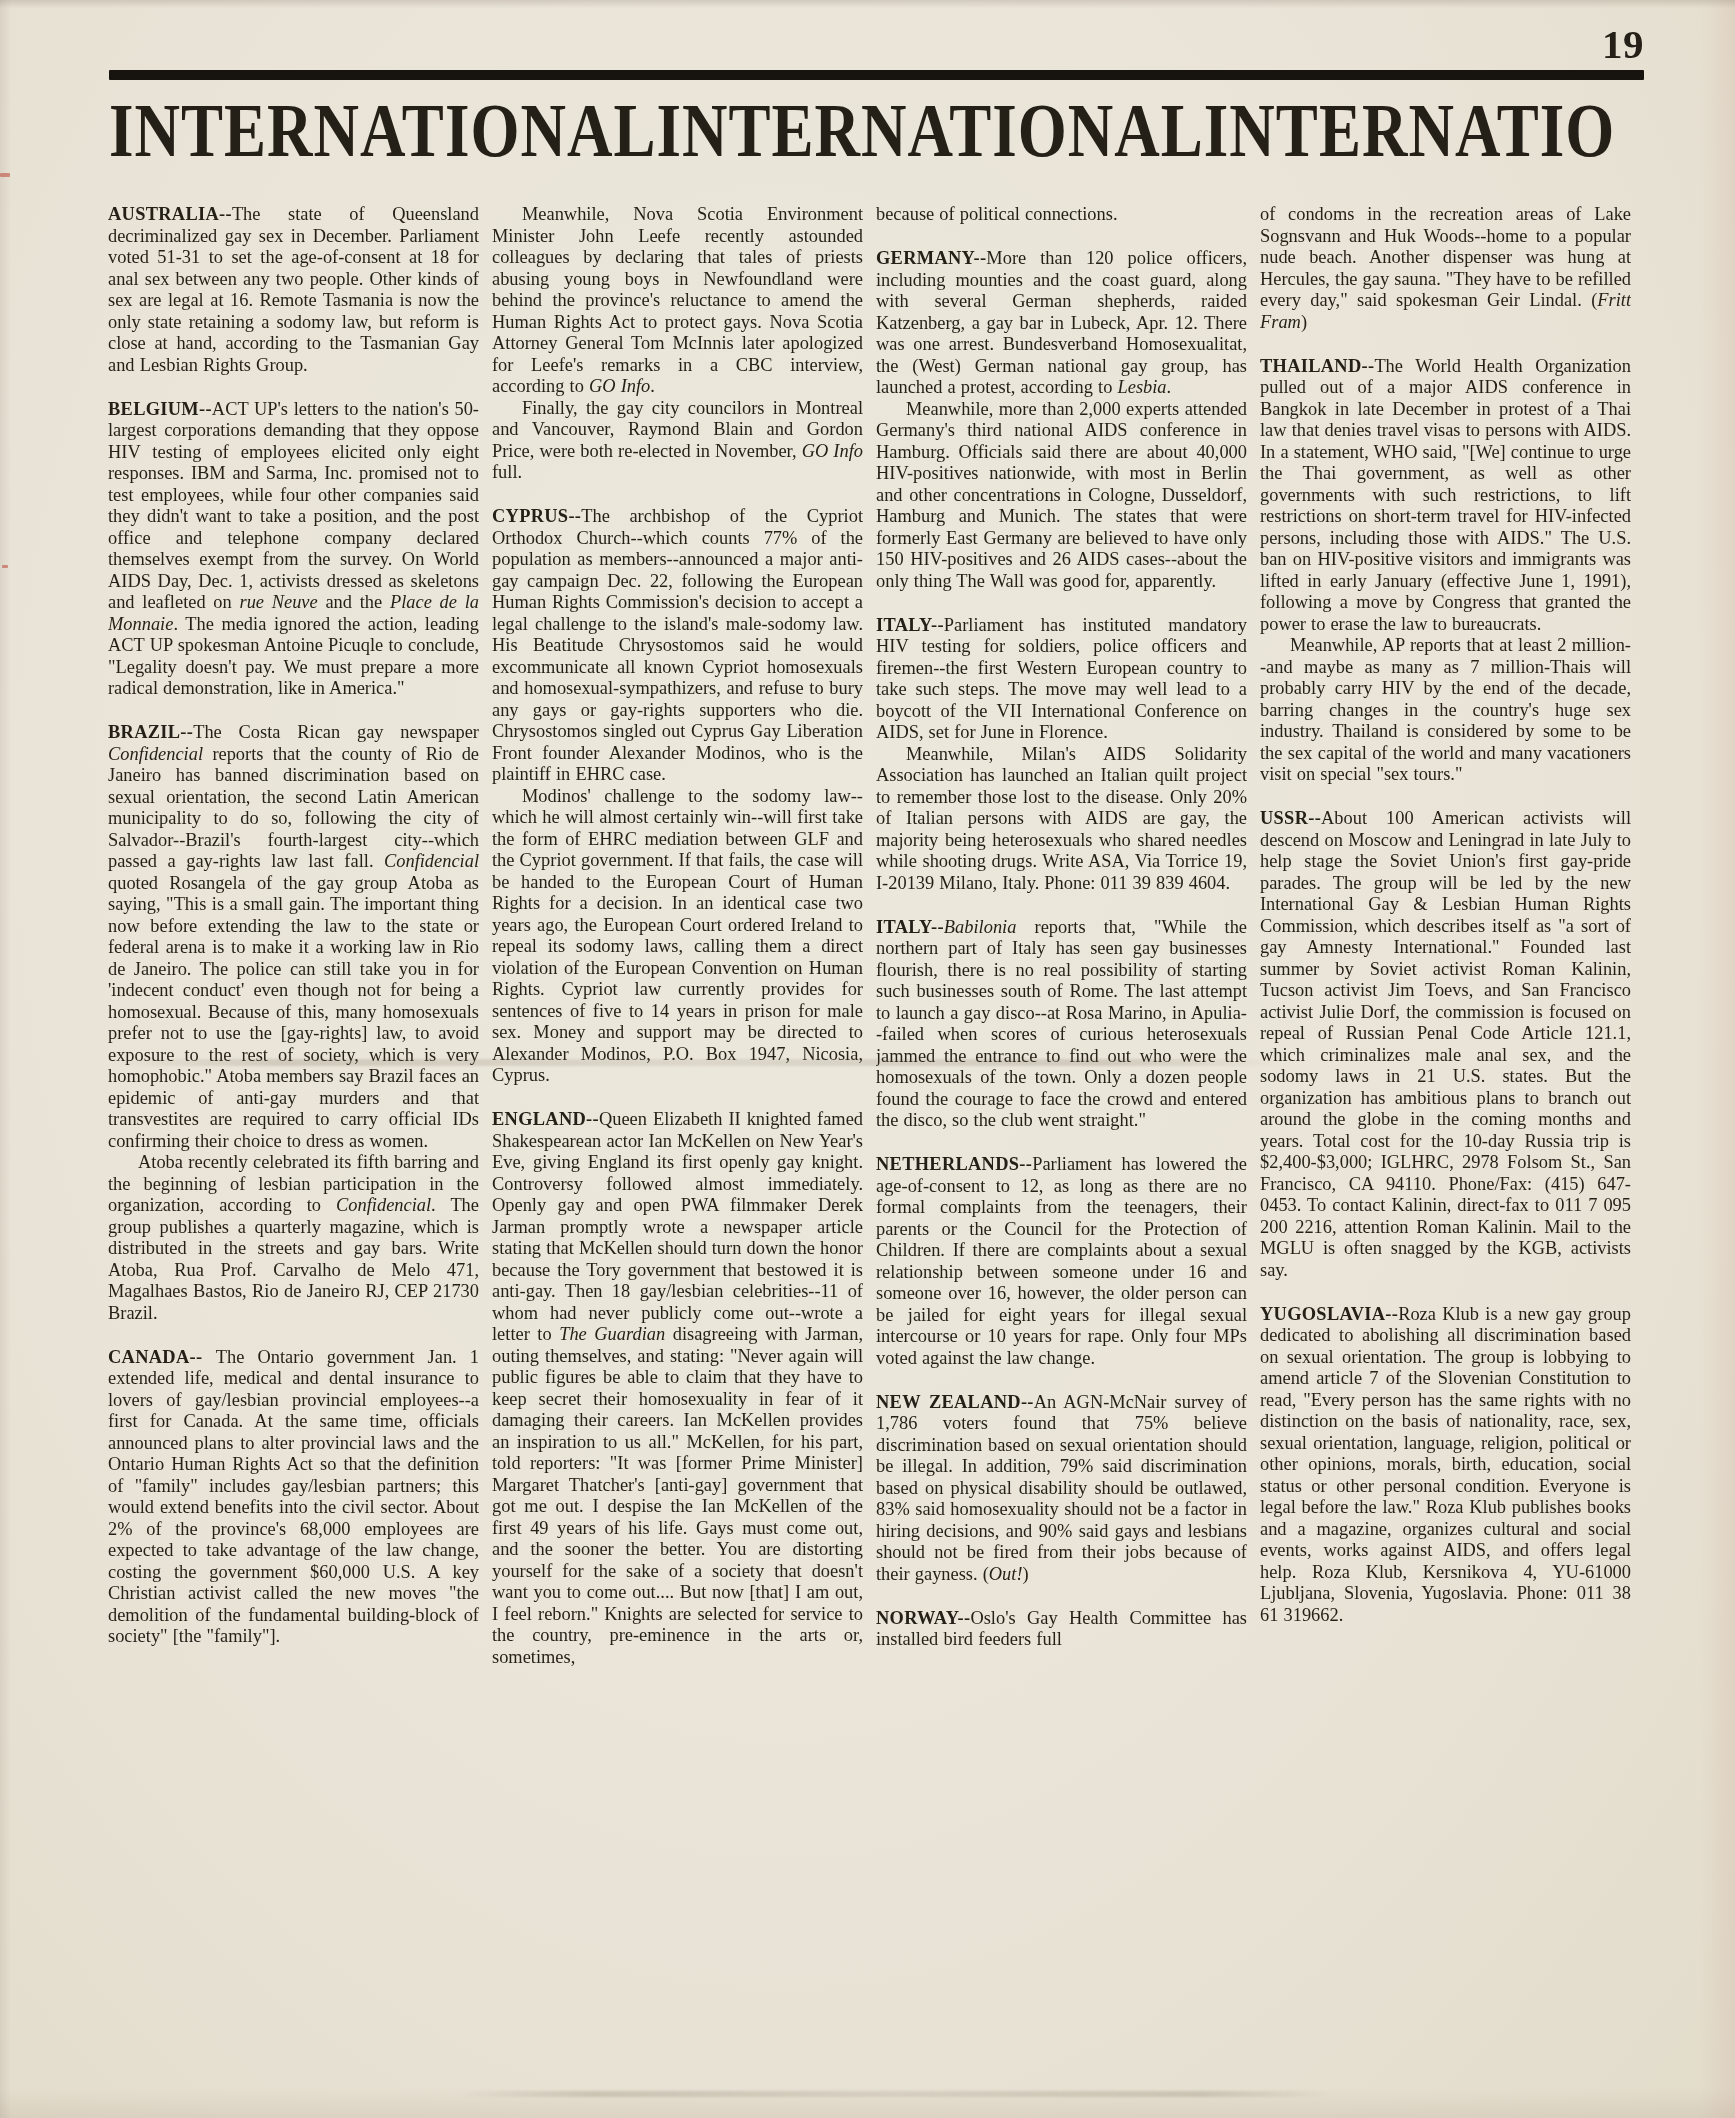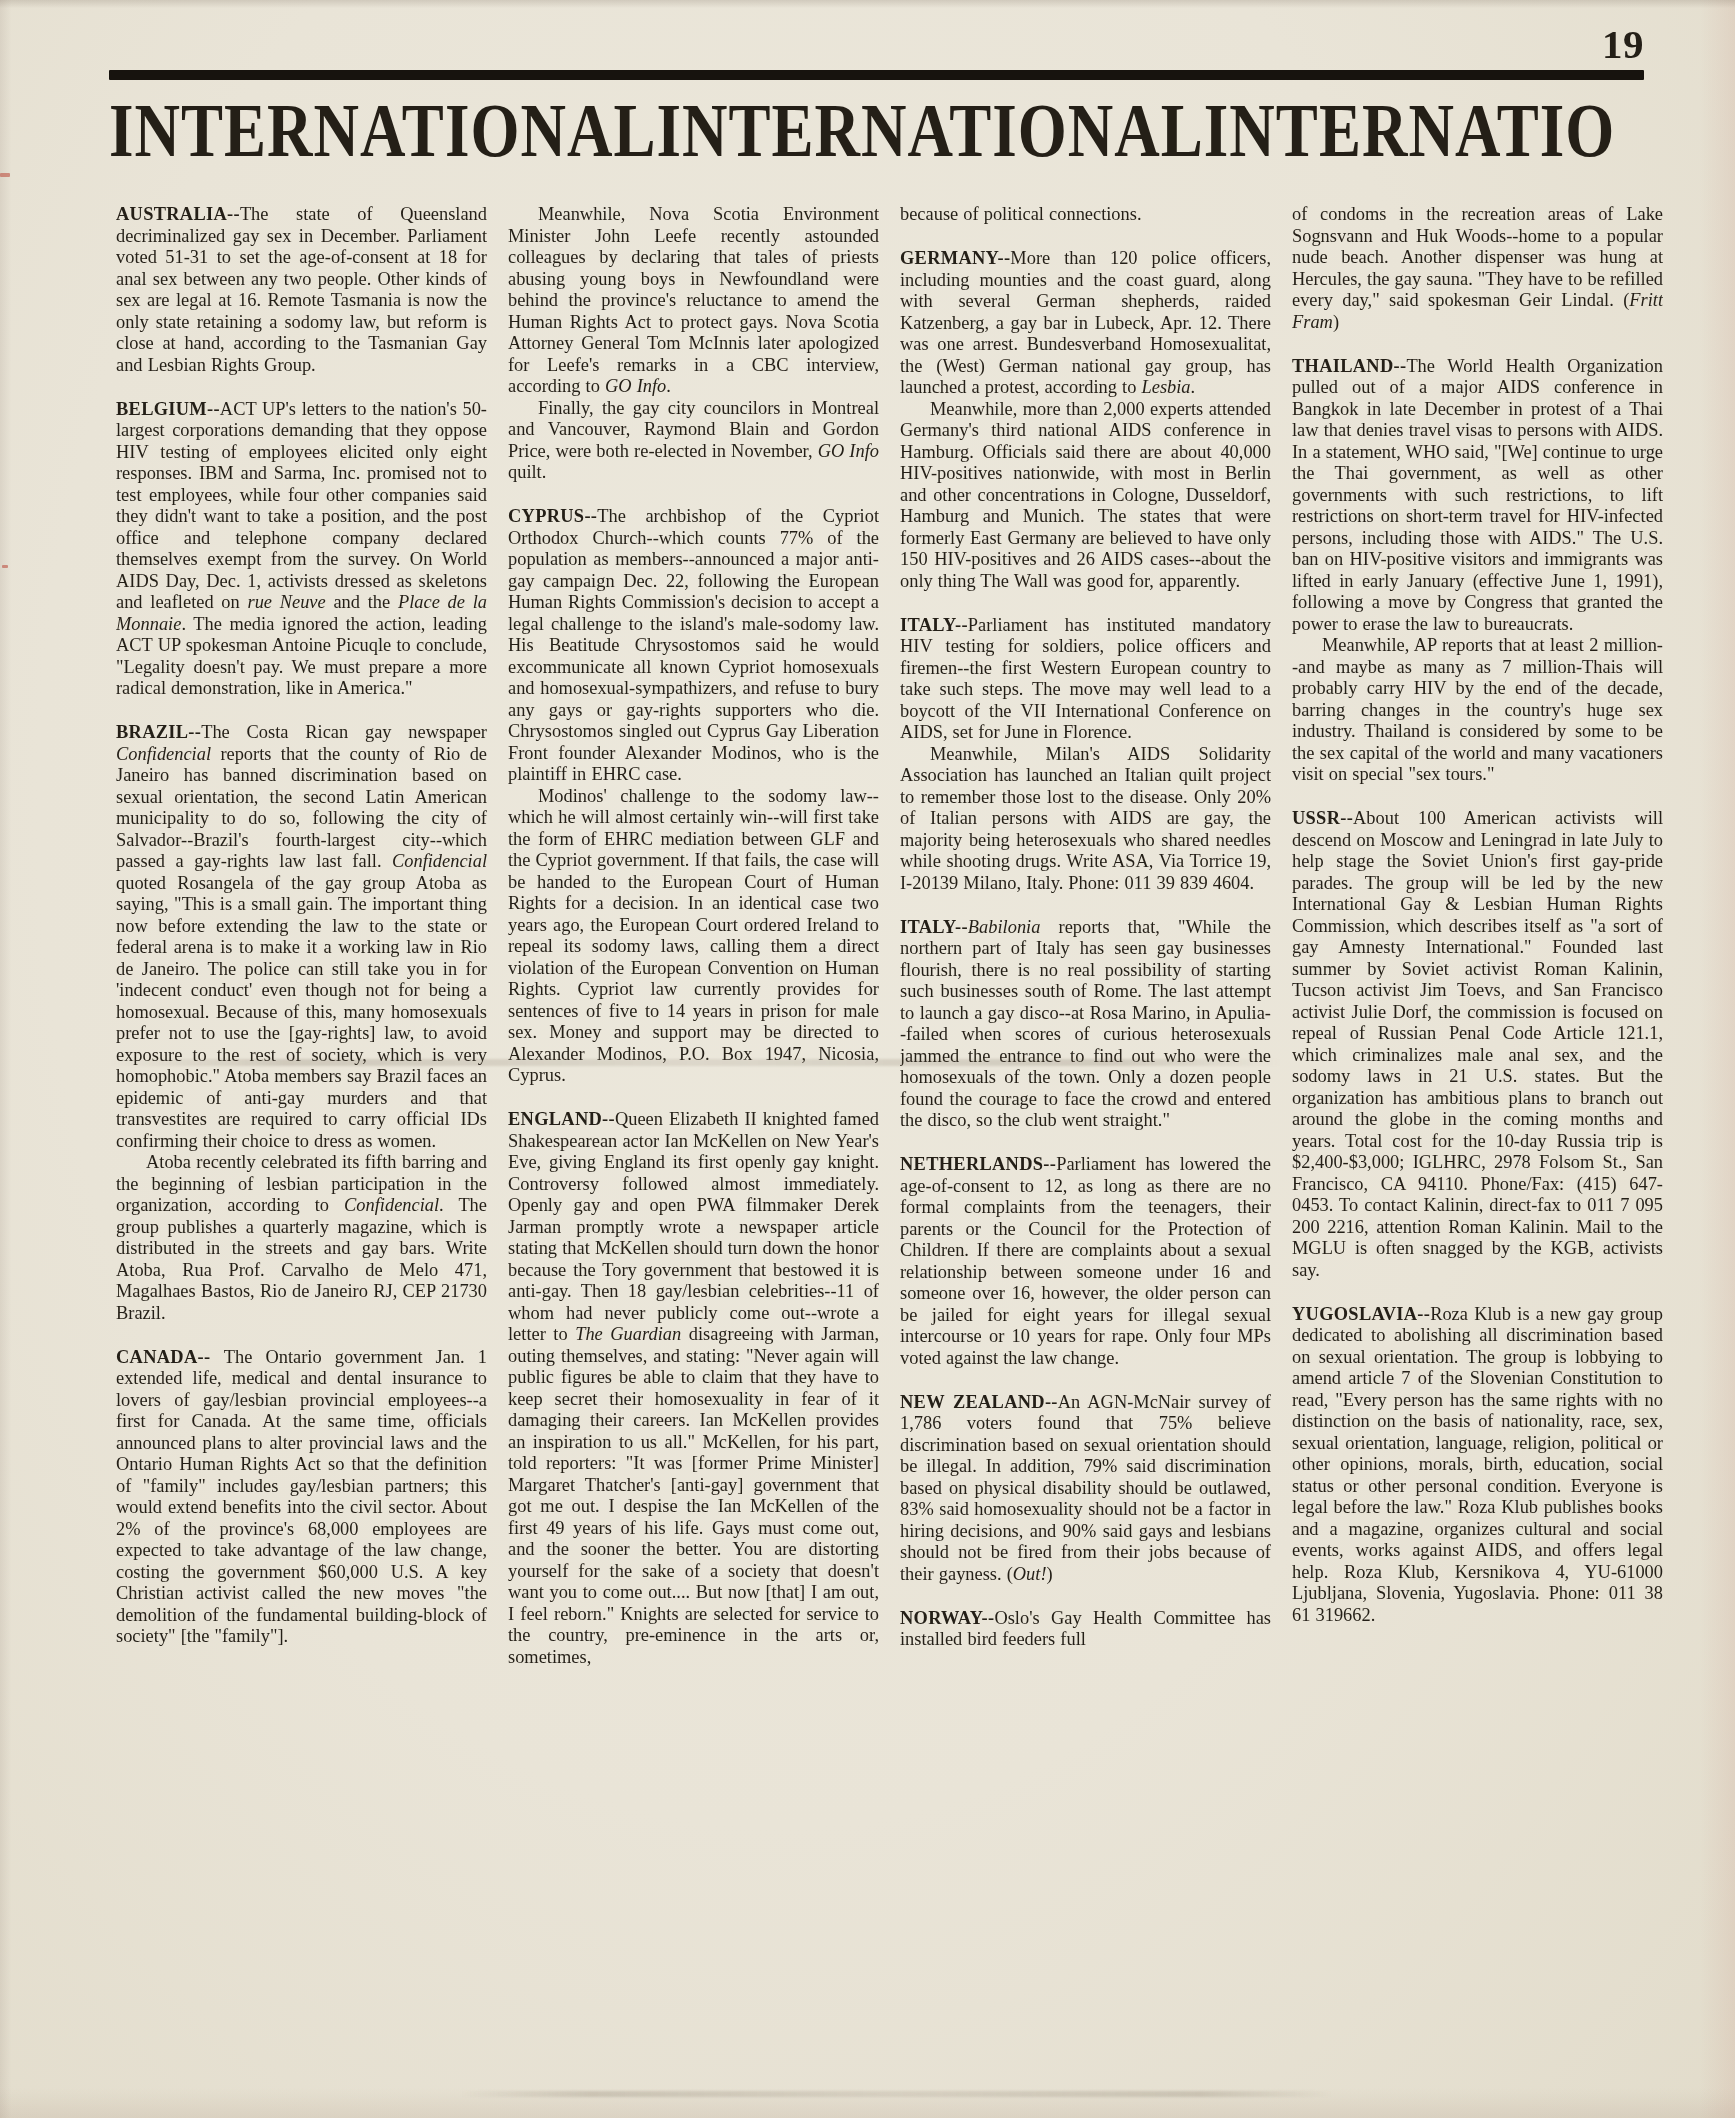--- a/index.html
+++ b/index.html
@@ -29,22 +29,22 @@
     font-size:41px;font-weight:700;line-height:1;letter-spacing:0.5px;
   }
   #top-rule{margin-top:5.1px;height:10.2px;background:var(--rule);border-radius:1px;}
   #masthead{
     margin-top:11.3px;
     font-size:63px;font-weight:700;line-height:1.02;
     letter-spacing:1px;white-space:nowrap;
     transform:scaleY(1.2);transform-origin:0 0;
   }
   #columns{
-    position:absolute;left:116px;top:204px;width:1535px;height:1892px;
-    display:flex;gap:21px;
+    position:absolute;left:96px;top:204px;width:1535px;height:1892px;
+    display:flex;gap:13px;justify-content:flex-end;
   }
   .col{flex:0 0 371px;width:371px;overflow:hidden;}
   .para{
     margin:0;
     font-size:18.4px;line-height:21.5px;
     text-align:justify;
     hyphens:auto;-webkit-hyphens:auto;
     word-spacing:0.5px;
   }
   .para.section{margin-top:22.5px;}
@@ -76,21 +76,21 @@
   <div id="columns">
       <div class="col">
         <p class="para section"><b class="lead">AUSTRALIA--</b><span>The state of Queensland decriminalized gay sex in December. Parliament voted 51-31 to set the age-of-consent at 18 for anal sex between any two people. Other kinds of sex are legal at 16. Remote Tasmania is now the only state retaining a sodomy law, but reform is close at hand, according to the Tasmanian Gay and Lesbian Rights Group.</span></p>
         <p class="para section"><b class="lead">BELGIUM--</b><span>ACT UP's letters to the nation's 50-largest corporations demanding that they oppose HIV testing of employees elicited only eight responses. IBM and Sarma, Inc. promised not to test employees, while four other companies said they didn't want to take a position, and the post office and telephone company declared themselves exempt from the survey. On World AIDS Day, Dec. 1, activists dressed as skeletons and leafleted on </span><i>rue Neuve</i><span> and the </span><i>Place de la Monnaie</i><span>. The media ignored the action, leading ACT UP spokesman Antoine Picuqle to conclude, "Legality doesn't pay. We must prepare a more radical demonstration, like in America."</span></p>
         <p class="para section"><b class="lead">BRAZIL--</b><span>The Costa Rican gay newspaper </span><i>Confidencial</i><span> reports that the county of Rio de Janeiro has banned discrimination based on sexual orientation, the second Latin American municipality to do so, following the city of Salvador--Brazil's fourth-largest city--which passed a gay-rights law last fall. </span><i>Confidencial</i><span> quoted Rosangela of the gay group Atoba as saying, "This is a small gain. The important thing now before extending the law to the state or federal arena is to make it a working law in Rio de Janeiro. The police can still take you in for 'indecent conduct' even though not for being a homosexual. Because of this, many homosexuals prefer not to use the [gay-rights] law, to avoid exposure to the rest of society, which is very homophobic." Atoba members say Brazil faces an epidemic of anti-gay murders and that transvestites are required to carry official IDs confirming their choice to dress as women.</span></p>
         <p class="para cont"><span>Atoba recently celebrated its fifth barring and the beginning of lesbian participation in the organization, according to </span><i>Confidencial</i><span>. The group publishes a quarterly magazine, which is distributed in the streets and gay bars. Write Atoba, Rua Prof. Carvalho de Melo 471, Magalhaes Bastos, Rio de Janeiro RJ, CEP 21730 Brazil.</span></p>
         <p class="para section"><b class="lead">CANADA-- </b><span>The Ontario government Jan. 1 extended life, medical and dental insurance to lovers of gay/lesbian provincial employees--a first for Canada. At the same time, officials announced plans to alter provincial laws and the Ontario Human Rights Act so that the definition of "family" includes gay/lesbian partners; this would extend benefits into the civil sector. About 2% of the province's 68,000 employees are expected to take advantage of the law change, costing the government $60,000 U.S. A key Christian activist called the new moves "the demolition of the fundamental building-block of society" [the "family"].</span></p>
       </div>
       <div class="col">
         <p class="para cont"><span>Meanwhile, Nova Scotia Environment Minister John Leefe recently astounded colleagues by declaring that tales of priests abusing young boys in Newfoundland were behind the province's reluctance to amend the Human Rights Act to protect gays. Nova Scotia Attorney General Tom McInnis later apologized for Leefe's remarks in a CBC interview, according to </span><i>GO Info</i><span>.</span></p>
-        <p class="para cont"><span>Finally, the gay city councilors in Montreal and Vancouver, Raymond Blain and Gordon Price, were both re-elected in November, </span><i>GO Info</i><span> quilt.</span></p>
+        <p class="para cont"><span>Finally, the gay city councilors in Montreal and Vancouver, Raymond Blain and Gordon Price, were both re-elected in November, </span><i>GO Info</i><span> full.</span></p>
         <p class="para section"><b class="lead">CYPRUS--</b><span>The archbishop of the Cypriot Orthodox Church--which counts 77% of the population as members--announced a major anti-gay campaign Dec. 22, following the European Human Rights Commission's decision to accept a legal challenge to the island's male-sodomy law. His Beatitude Chrysostomos said he would excommunicate all known Cypriot homosexuals and homosexual-sympathizers, and refuse to bury any gays or gay-rights supporters who die. Chrysostomos singled out Cyprus Gay Liberation Front founder Alexander Modinos, who is the plaintiff in EHRC case.</span></p>
         <p class="para cont"><span>Modinos' challenge to the sodomy law--which he will almost certainly win--will first take the form of EHRC mediation between GLF and the Cypriot government. If that fails, the case will be handed to the European Court of Human Rights for a decision. In an identical case two years ago, the European Court ordered Ireland to repeal its sodomy laws, calling them a direct violation of the European Convention on Human Rights. Cypriot law currently provides for sentences of five to 14 years in prison for male sex. Money and support may be directed to Alexander Modinos, P.O. Box 1947, Nicosia, Cyprus.</span></p>
         <p class="para section"><b class="lead">ENGLAND--</b><span>Queen Elizabeth II knighted famed Shakespearean actor Ian McKellen on New Year's Eve, giving England its first openly gay knight. Controversy followed almost immediately. Openly gay and open PWA filmmaker Derek Jarman promptly wrote a newspaper article stating that McKellen should turn down the honor because the Tory government that bestowed it is anti-gay. Then 18 gay/lesbian celebrities--11 of whom had never publicly come out--wrote a letter to </span><i>The Guardian</i><span> disagreeing with Jarman, outing themselves, and stating: "Never again will public figures be able to claim that they have to keep secret their homosexuality in fear of it damaging their careers. Ian McKellen provides an inspiration to us all." McKellen, for his part, told reporters: "It was [former Prime Minister] Margaret Thatcher's [anti-gay] government that got me out. I despise the Ian McKellen of the first 49 years of his life. Gays must come out, and the sooner the better. You are distorting yourself for the sake of a society that doesn't want you to come out.... But now [that] I am out, I feel reborn." Knights are selected for service to the country, pre-eminence in the arts or, sometimes,</span></p>
       </div>
       <div class="col">
         <p class="para flush"><span>because of political connections.</span></p>
         <p class="para section"><b class="lead">GERMANY--</b><span>More than 120 police officers, including mounties and the coast guard, along with several German shepherds, raided Katzenberg, a gay bar in Lubeck, Apr. 12. There was one arrest. Bundesverband Homosexualitat, the (West) German national gay group, has launched a protest, according to </span><i>Lesbia</i><span>.</span></p>
         <p class="para cont"><span>Meanwhile, more than 2,000 experts attended Germany's third national AIDS conference in Hamburg. Officials said there are about 40,000 HIV-positives nationwide, with most in Berlin and other concentrations in Cologne, Dusseldorf, Hamburg and Munich. The states that were formerly East Germany are believed to have only 150 HIV-positives and 26 AIDS cases--about the only thing The Wall was good for, apparently.</span></p>
         <p class="para section"><b class="lead">ITALY--</b><span>Parliament has instituted mandatory HIV testing for soldiers, police officers and firemen--the first Western European country to take such steps. The move may well lead to a boycott of the VII International Conference on AIDS, set for June in Florence.</span></p>
         <p class="para cont"><span>Meanwhile, Milan's AIDS Solidarity Association has launched an Italian quilt project to remember those lost to the disease. Only 20% of Italian persons with AIDS are gay, the majority being heterosexuals who shared needles while shooting drugs. Write ASA, Via Torrice 19, I-20139 Milano, Italy. Phone: 011 39 839 4604.</span></p>

